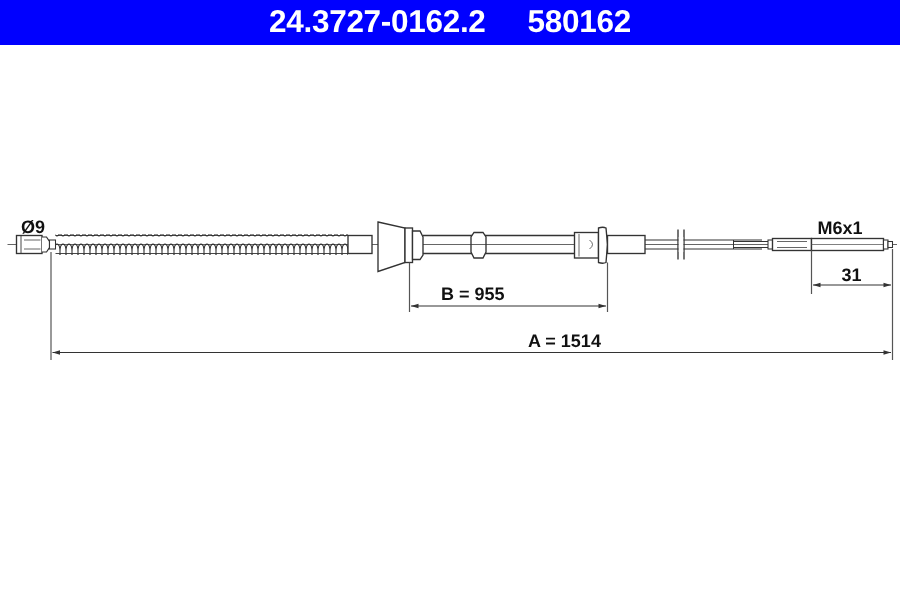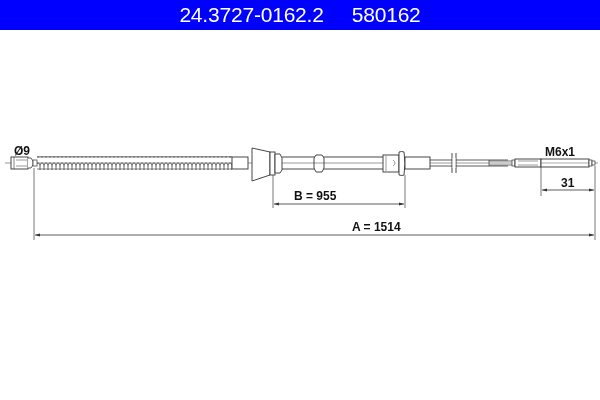--- a/index.html
+++ b/index.html
@@ -1,17 +1,17 @@
 <!DOCTYPE html>
 <html><head>
 <meta charset="utf-8">
 <style>
   html, body { margin:0; padding:0; background:#ffffff; }
   body { width:600px; height:400px; position:relative; overflow:hidden; font-family:"Liberation Sans", sans-serif; }
-  .header { position:absolute; left:0; top:0; width:600px; height:30px; background:#0000ff; color:#ffffff; font-weight:normal; font-size:21px; line-height:30px; text-align:center; letter-spacing:-0.2px; }
+  .header { position:absolute; left:0; top:0; width:600px; height:30px; background:#0000ff; color:#ffffff; font-weight:bold; font-size:21px; line-height:30px; text-align:center; letter-spacing:-0.2px; }
   .header span { display:inline-block; }
   .header .gap { width:28px; }
   svg { position:absolute; left:0; top:0; }
   .lbl { font-family:"Liberation Sans", sans-serif; font-weight:bold; font-size:12px; fill:#111; }
 </style>
 </head>
 <body>
 
 <div class="header">
   <span>24.3727-0162.2</span><span class="gap"></span><span>580162</span>

